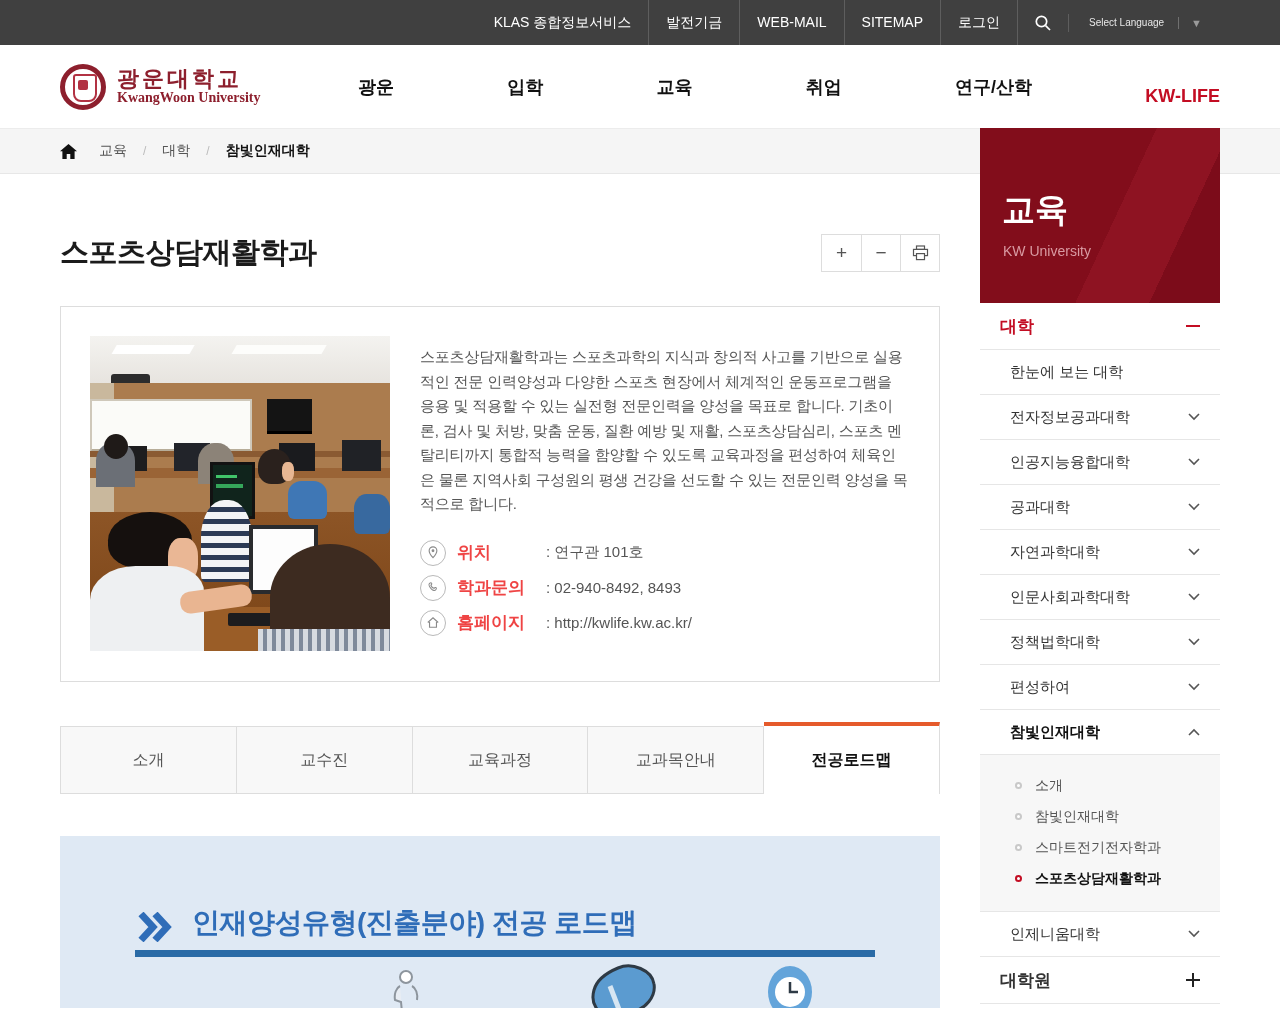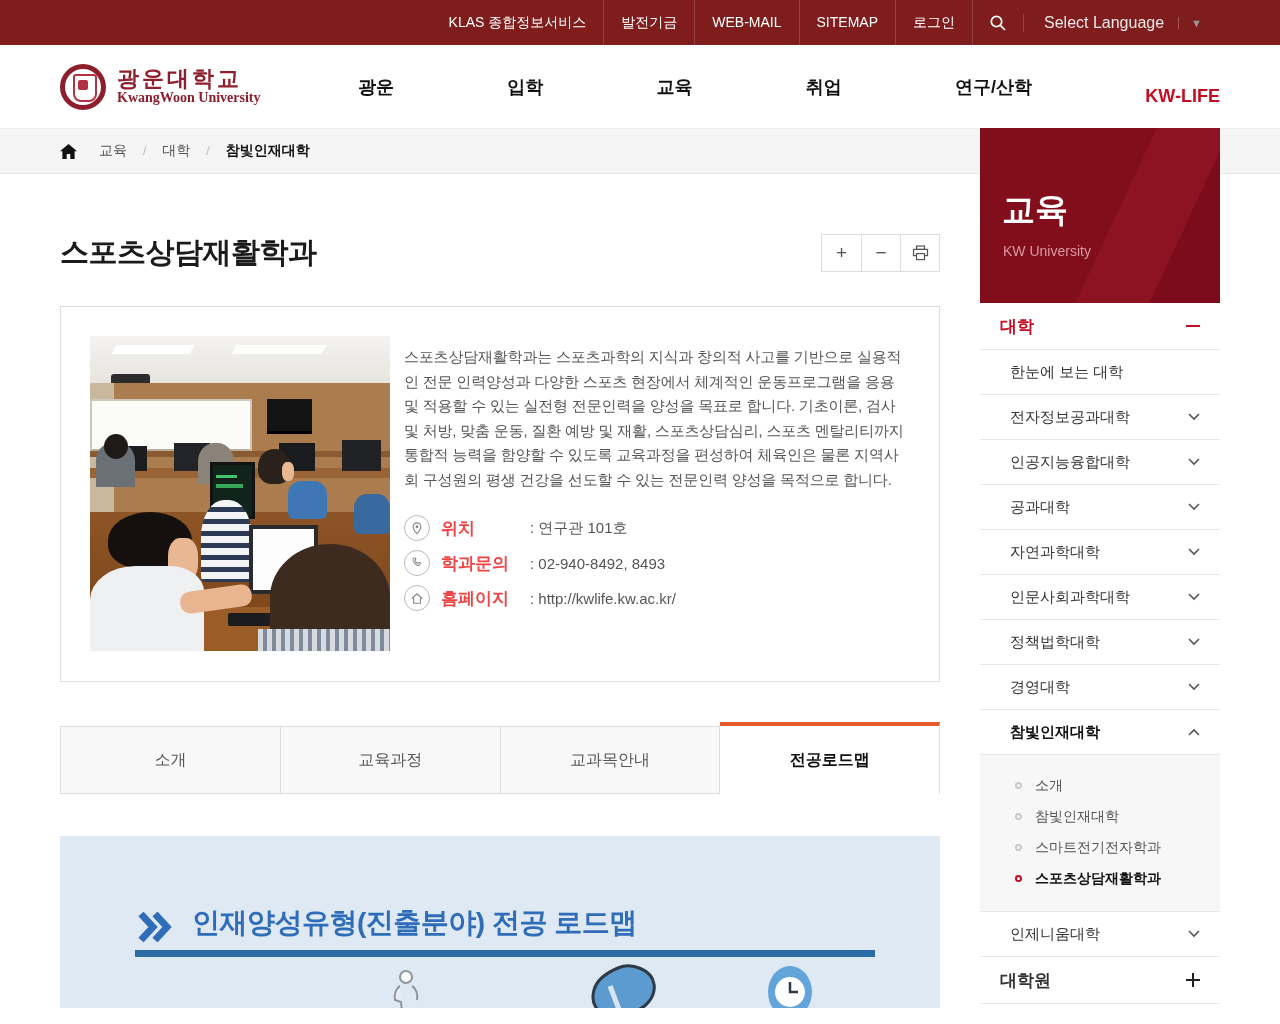--- a/index.html
+++ b/index.html
@@ -2,27 +2,27 @@
 <html><head>
 <meta charset="utf-8">
 <style>
   * { box-sizing: border-box; margin: 0; padding: 0; }
   html,body { width:1280px; height:1024px; }
   body {
     font-family:"Liberation Sans","DejaVu Sans",sans-serif;
     background:#fff; color:#222; position:relative; overflow:hidden;
   }
   
-  .topbar { height:45px; background:#7f1d1d; display:flex; align-items:center;
+  .topbar { height:45px; background:#404040; display:flex; align-items:center;
             justify-content:flex-end; padding-right:78px; }
   .tb-link { color:#fff; font-size:14px; padding:0 17px; cursor:pointer;
              border-right:1px solid rgba(255,255,255,.16); line-height:45px; }
   .tb-search { padding:0 16px; border-right:1px solid rgba(255,255,255,.16);
                display:flex; align-items:center; cursor:pointer; }
-  .tb-lang { color:#e8e8e8; font-size:16px; padding:0 14px 0 20px; cursor:pointer; }
+  .tb-lang { color:#e8e8e8; font-size:10px; padding:0 14px 0 20px; cursor:pointer; }
   .tb-caret { color:#9a9a9a; font-size:11px; padding-left:12px;
               border-left:1px solid rgba(255,255,255,.25); cursor:pointer; }
   
   .header { height:83px; background:#fff; display:flex; align-items:center; padding:0 60px; }
   .logo { display:flex; align-items:center; gap:11px; cursor:pointer; }
   .emblem { width:46px; height:46px; border-radius:50%; background:#fff;
             border:5px solid #8d1f2d; position:relative; flex-shrink:0; }
   .emblem:before { content:""; position:absolute; left:8px; top:5px; width:20px; height:24px;
                    border:2px solid #b23243; border-radius:3px 3px 8px 8px; }
   .emblem:after { content:""; position:absolute; left:13px; top:11px; width:10px; height:10px;
@@ -45,21 +45,21 @@
   
   .main { position:absolute; left:60px; top:174px; width:880px; }
   .page-head { margin-top:59px; display:flex; justify-content:space-between; align-items:center; }
   .page-title { font-size:29px; font-weight:800; color:#1b1b1b; letter-spacing:-0.5px; }
   .tools { display:flex; border:1px solid #ddd; background:#fff; }
   .tool-btn { width:39px; height:36px; display:flex; align-items:center; justify-content:center;
               font-size:19px; color:#555; cursor:pointer; border-left:1px solid #ddd; background:#fff; }
   .tool-btn:first-child { border-left:none; }
   
   .intro-box { margin-top:33px; border:1px solid #ddd; height:376px; display:flex;
-               gap:14px; padding:29px; background:#fff; }
+               gap:30px; padding:29px; background:#fff; }
   .photo { width:300px; height:315px; position:relative; overflow:hidden;
            background:#ece9e3; flex-shrink:0; }
   .ph { position:absolute; }
   .intro-right { flex:1; padding-top:9px; }
   .desc { font-size:15px; line-height:24.5px; color:#555; letter-spacing:-0.2px; }
   .info-list { margin-top:23px; display:flex; flex-direction:column; gap:9px; }
   .info-row { display:flex; align-items:center; gap:11px; }
   .info-icon { width:26px; height:26px; border:1px solid #b9b9b9; border-radius:50%;
                display:flex; align-items:center; justify-content:center; flex-shrink:0; }
   .info-label { font-size:17px; font-weight:800; color:#ef4444; width:78px; }
@@ -239,20 +239,21 @@
           </span>
           <span class="info-label">홈페이지</span>
           <span class="info-value">: http://kwlife.kw.ac.kr/</span>
         </div>
       </div>
     </div>
   </div>
 
   <div class="tabs">
     <div class="tab">소개</div>
+    <div class="tab">교수진</div>
     <div class="tab">교육과정</div>
     <div class="tab">교과목안내</div>
     <div class="tab active">전공로드맵</div>
   </div>
 
   <div class="roadmap">
     <div class="rm-title">
       <svg width="34" height="30" viewBox="0 0 34 30">
           <path d="M3 2l12 13L3 28" fill="none" stroke="#2f6db8" stroke-width="7"></path>
           <path d="M17 2l12 13-12 13" fill="none" stroke="#2f6db8" stroke-width="7"></path>
@@ -321,21 +322,21 @@
         <path d="M1 1l5 5 5-5" fill="none" stroke="#555" stroke-width="1.6"></path>
       </svg>
   </div>
   <div class="sm-row college">
     <span>정책법학대학</span>
     <svg width="12" height="8" viewBox="0 0 12 8">
         <path d="M1 1l5 5 5-5" fill="none" stroke="#555" stroke-width="1.6"></path>
       </svg>
   </div>
   <div class="sm-row college">
-    <span>경영대학</span>
+    <span>편성하여</span>
     <svg width="12" height="8" viewBox="0 0 12 8">
         <path d="M1 1l5 5 5-5" fill="none" stroke="#555" stroke-width="1.6"></path>
       </svg>
   </div>
   <div class="sm-row college bold">
     <span>참빛인재대학</span>
     <svg width="12" height="8" viewBox="0 0 12 8">
         <path d="M1 7l5-5 5 5" fill="none" stroke="#555" stroke-width="1.6"></path>
       </svg>
   </div>

